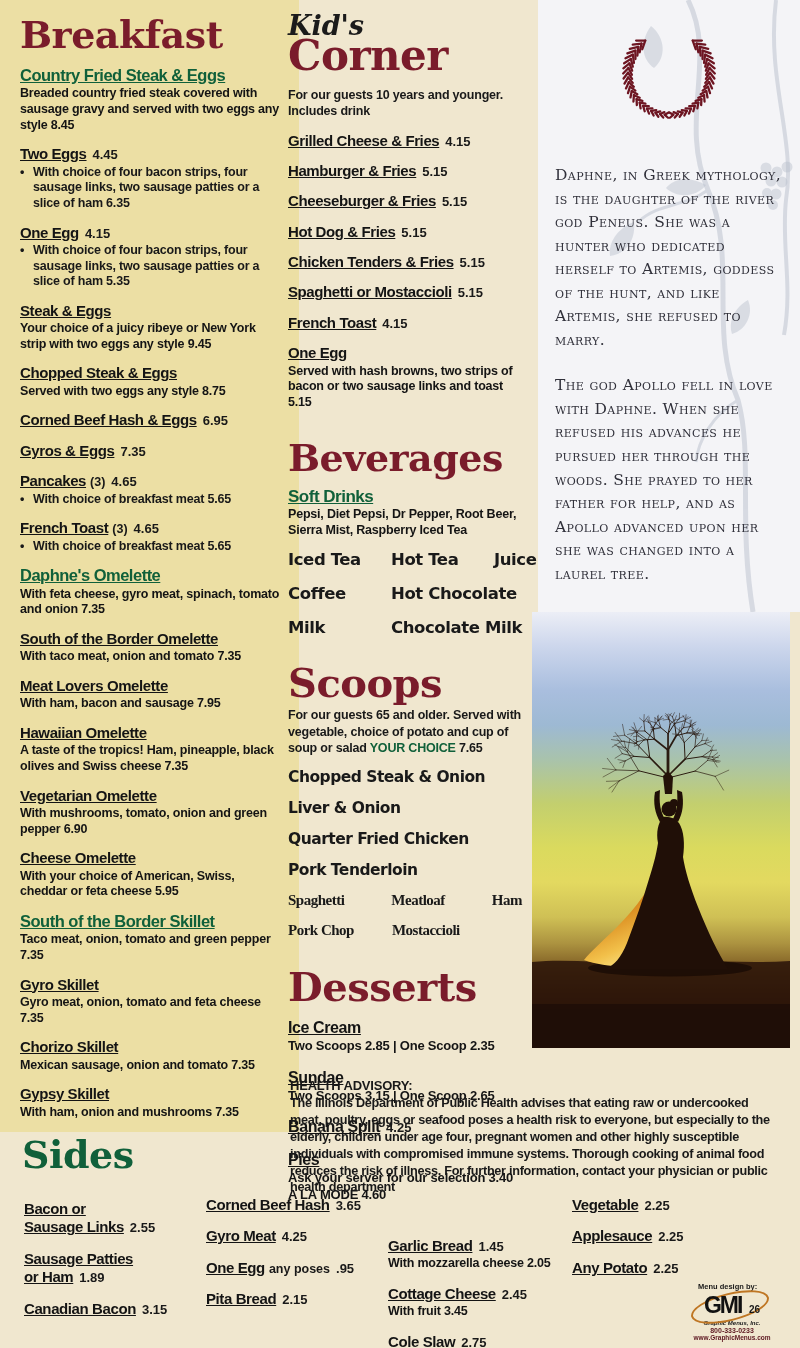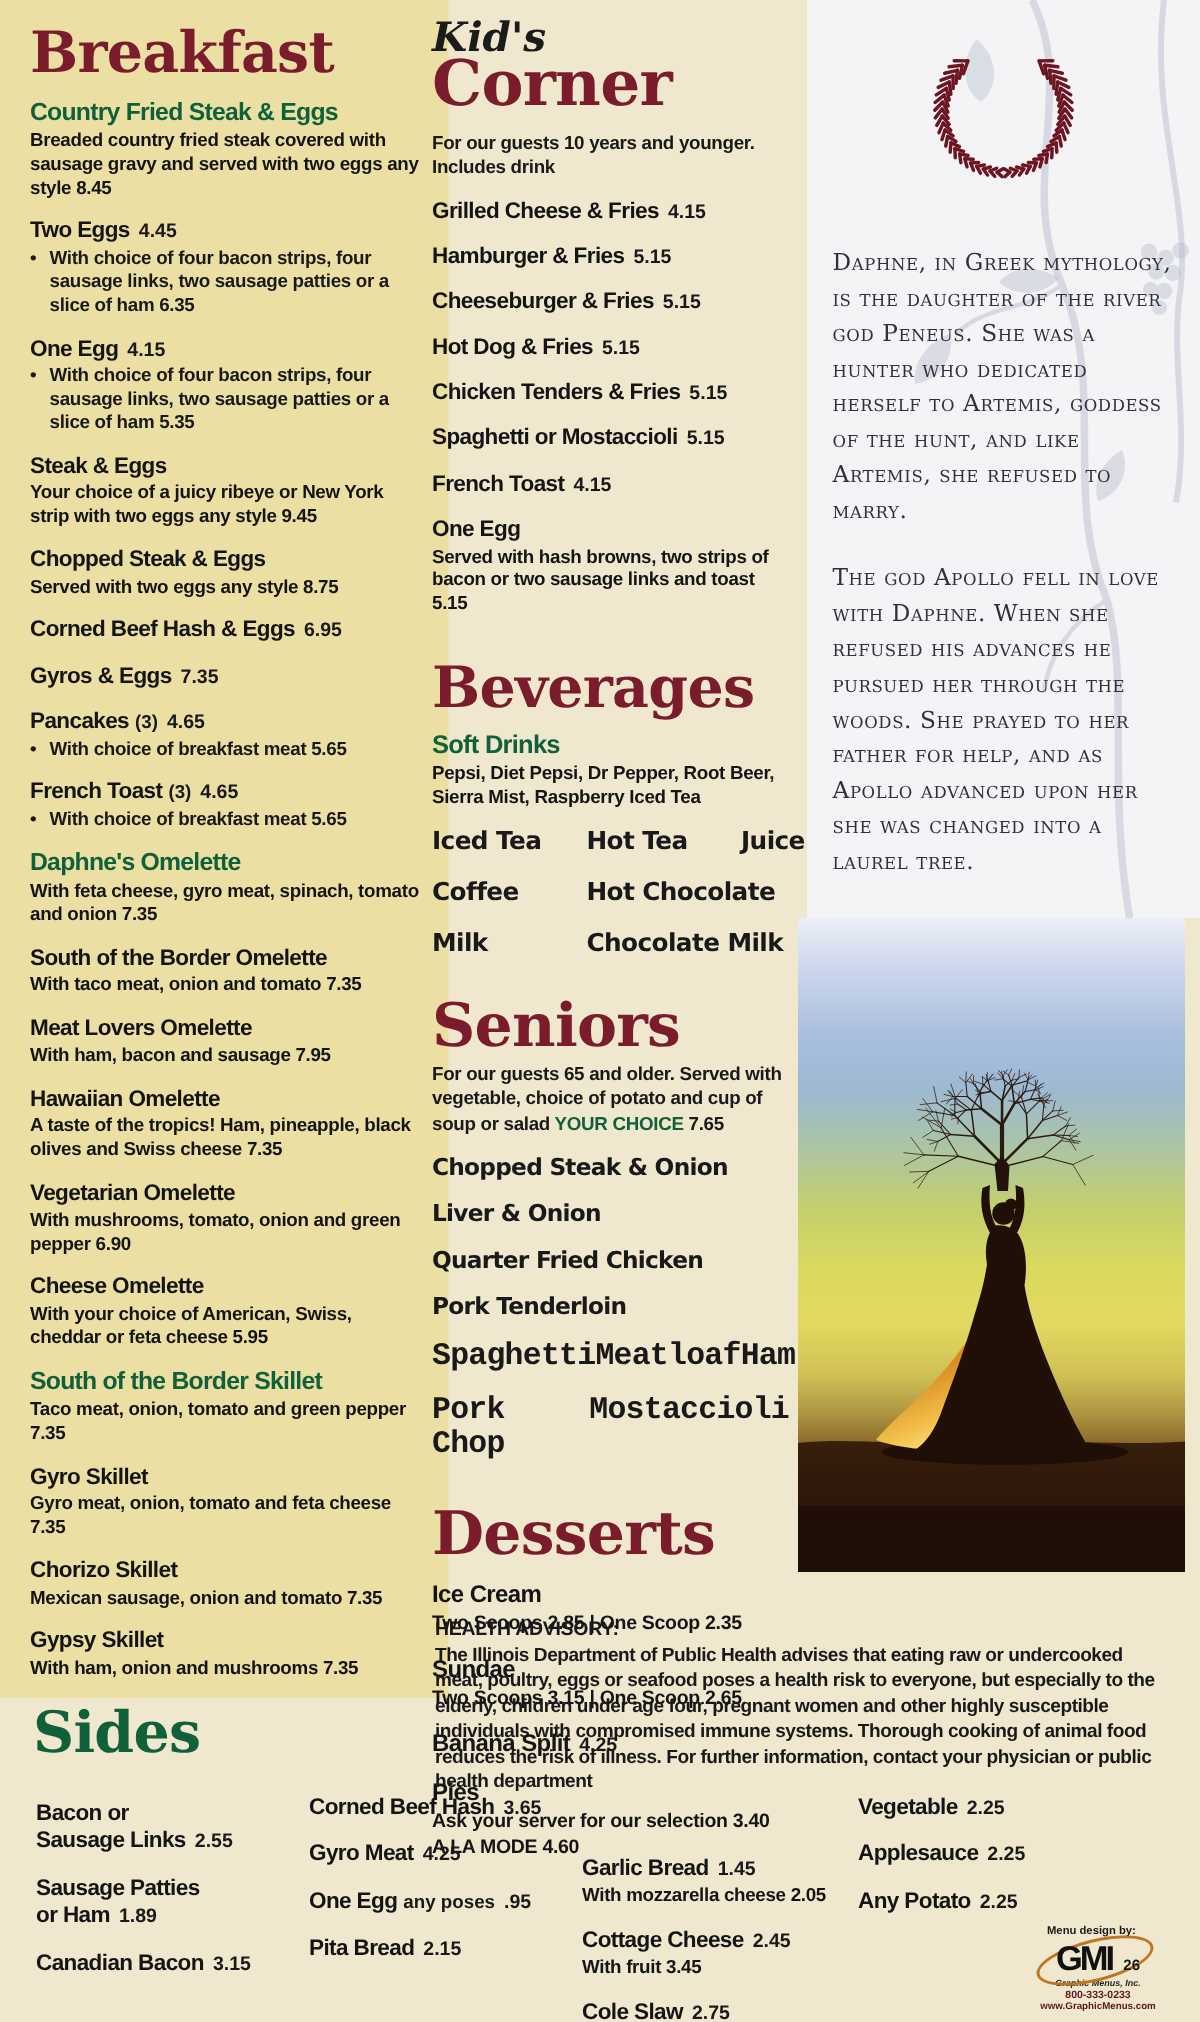--- a/index.html
+++ b/index.html
@@ -55,21 +55,21 @@
   .h-sides{font-size:38px;color:var(--green);}
   .kids-script{
     font-family:"DejaVu Serif",serif;font-style:italic;font-weight:bold;
     font-size:27px;color:#1b1b1b;line-height:1;letter-spacing:0;
   }
 
   
   .item{margin-bottom:12px;}
   .item-head{line-height:1.15;}
   .item-name{
-    font-weight:bold;font-size:15px;letter-spacing:-0.4px;color:#141414;
+    font-weight:bold;font-size:15px;letter-spacing:-0.4px;color:#141414;text-decoration:underline;
   }
   .item-name.green{color:var(--green);font-size:16.5px;letter-spacing:-0.5px;}
   .item-note{font-weight:bold;font-size:12.5px;margin-left:4px;}
   .item-price{font-weight:bold;font-size:13px;margin-left:6px;}
   .item-desc{
     font-weight:bold;font-size:12.5px;line-height:1.25;letter-spacing:-0.2px;
     margin-top:1px;color:#141414;
   }
   .item-bullet{
     font-weight:bold;font-size:12.5px;line-height:1.25;letter-spacing:-0.2px;
@@ -86,22 +86,22 @@
   .bev-grid{margin-top:10px;}
   .bev-row{display:grid;grid-template-columns:103px 103px auto;margin-bottom:15px;}
   .bev-cell{font-weight:bold;font-size:16.5px;letter-spacing:-0.4px;font-family:"DejaVu Sans",sans-serif;}
   .bev-cell.span2{grid-column:2 / span 2;}
 
   
   .seniors .plain-item{
     font-family:"DejaVu Sans",sans-serif;font-weight:bold;font-size:15.5px;
     letter-spacing:-0.5px;margin-bottom:13px;
   }
-  .sr-row{display:flex;margin-bottom:13px;font-family:Liberation Mono, monospace;
-    font-weight:bold;font-size:21px;letter-spacing:-0.5px;}
+  .sr-row{display:flex;margin-bottom:13px;font-family:Liberation Serif, serif;
+    font-weight:bold;font-size:15px;letter-spacing:-0.5px;}
   .sr-row.r1{justify-content:space-between;padding-right:4px;}
   .sr-row.r2 span:first-child{margin-right:38px;}
   .choice{color:var(--green);}
 
   
   .desserts .item{margin-bottom:14px;}
   .desserts .item-name{font-size:16px;}
   .desserts .item-desc{font-size:13px;}
 
   
@@ -397,21 +397,21 @@
           <span class="bev-cell span2">Hot Chocolate</span>
         </div>
         <div class="bev-row">
           <span class="bev-cell">Milk</span>
           <span class="bev-cell span2">Chocolate Milk</span>
         </div>
       </div>
     </div>
 
     <div class="seniors">
-      <h2 class="slab h-seniors">Seniors</h2>
+      <h2 class="slab h-seniors">Scoops</h2>
       <div class="section-intro">
         <span>For our guests 65 and older. Served with vegetable, choice of potato and cup of soup or salad</span>
         <span class="choice">YOUR CHOICE</span>
         <span>7.65</span>
       </div>
       <div>
   <div class="plain-item">Chopped Steak &amp; Onion</div>
 
   <div class="plain-item">Liver &amp; Onion</div>
 

